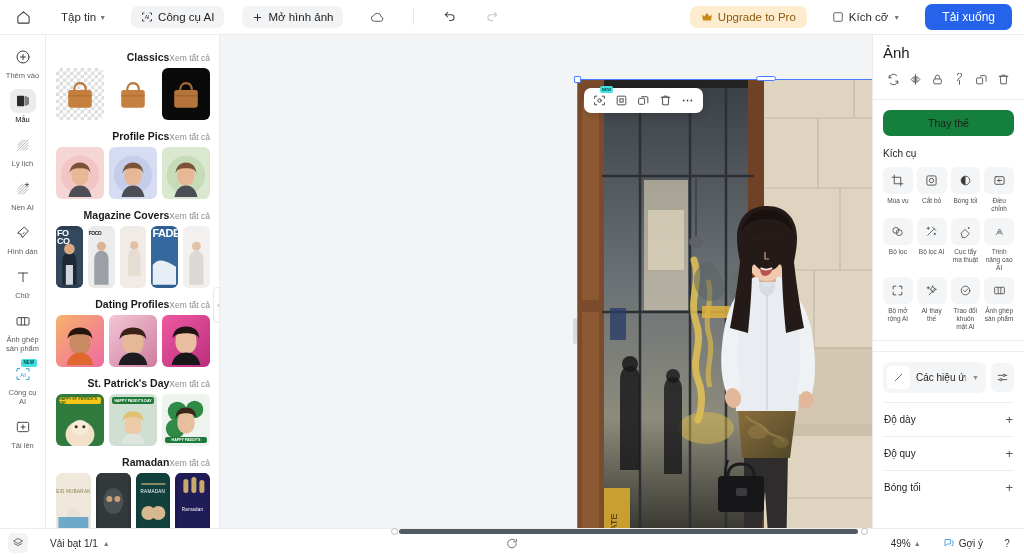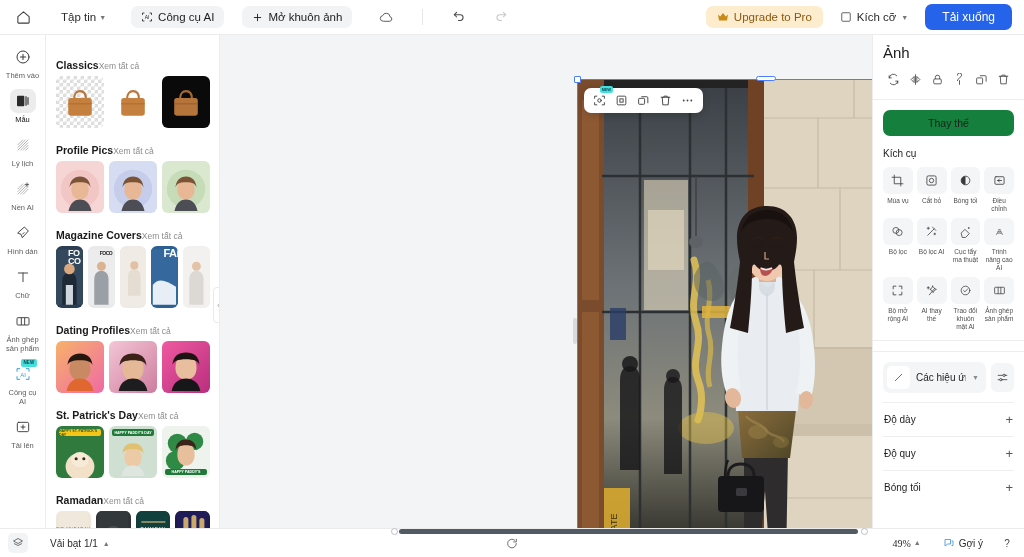--- a/index.html
+++ b/index.html
@@ -27,21 +27,21 @@
     font-size: 11.5px; color: #2b2b2b; display: flex; align-items: center;
     gap: 3px; padding: 5px 7px; border-radius: 6px; cursor: pointer; white-space: nowrap;
   }
   .tb-pill {
     display: flex; align-items: center; gap: 5px;
     background: #f2f3f5; border-radius: 7px; padding: 5px 10px;
     font-size: 11.5px; color: #1d1d1d; cursor: pointer; white-space: nowrap;
   }
   .caret { font-size: 7px; color: #777; line-height: 1; }
   .tb-sep { width: 1px; height: 16px; background: #e6e6e6; margin: 0 6px; }
-  .tb-right { margin-left: auto; display: flex; align-items: center; gap: 9px; }
+  .tb-right { margin-left: auto; display: flex; align-items: center; gap: 17px; }
   .upgrade {
     display: flex; align-items: center; gap: 5px;
     background: #fdeccd; color: #8a5a10; font-size: 11.5px;
     padding: 5px 11px; border-radius: 7px; cursor: pointer; white-space: nowrap;
   }
   .size-btn {
     display: flex; align-items: center; gap: 5px; font-size: 11.5px;
     color: #2b2b2b; padding: 5px 8px; border-radius: 6px; cursor: pointer; white-space: nowrap;
   }
   .download-btn {
@@ -77,22 +77,22 @@
     font-size: 4.5px; font-weight: bold; padding: 1px 2px; border-radius: 2px;
     letter-spacing: .2px; line-height: 6px;
   }
 
   
   .panel {
     width: 174px; min-width: 174px; background: #fff; border-right: 1px solid #ececec;
     overflow: hidden; padding: 8px 9px 0 10px; position: relative;
   }
   .sec-head {
-    display: flex; align-items: baseline; justify-content: flex-start;
-    margin: 16px 0 5px;
+    display: flex; align-items: baseline; justify-content: flex-end;
+    margin: 8px 0 5px;
   }
   .sec-title { font-size: 10.5px; font-weight: bold; color: #1a1a1a; }
   .sec-all { font-size: 8.5px; color: #8c8c8c; cursor: pointer; white-space: nowrap; }
   .thumbs { display: flex; gap: 5px; margin-bottom: 10px; }
   .thumb {
     border-radius: 6px; overflow: hidden; flex: 1 1 0; min-width: 0;
     position: relative; cursor: pointer; background: #f4f4f4;
   }
   .thumb.sq { height: 52px; }
   .thumb.tall { height: 62px; }
@@ -106,21 +106,21 @@
   
   .checker {
     background-image:
       linear-gradient(45deg,#dcdcdc 25%,transparent 25%,transparent 75%,#dcdcdc 75%),
       linear-gradient(45deg,#dcdcdc 25%,transparent 25%,transparent 75%,#dcdcdc 75%);
     background-size: 7px 7px; background-position: 0 0, 3.5px 3.5px; background-color: #fff;
   }
   .bag { position: absolute; left: 50%; top: 52%; transform: translate(-50%,-50%); }
   .mag { width: 100%; height: 100%; position: relative; }
   .mag-txt {
-    position: absolute; left: 12px; top: 3px; font-size: 9px; font-weight: bold;
+    position: absolute; left: 1px; top: 3px; font-size: 9px; font-weight: bold;
     color: #fff; line-height: 8px; letter-spacing: -.5px;
   }
   .stp { width: 100%; height: 100%; position: relative; }
   .stp-band {
     position: absolute; top: 3px; left: 3px; right: 3px; height: 7px;
     background: #f5c518; border-radius: 2px; font-size: 3.6px; color: #2a5c25;
     display: flex; align-items: center; justify-content: center; font-weight: bold;
   }
   .ram { width: 100%; height: 100%; position: relative; }
   .ram-t { position: absolute; left: 0; right: 0; top: 26%; text-align: center;
@@ -189,21 +189,21 @@
     padding: 3px 7px; border-radius: 5px; cursor: pointer; white-space: nowrap;
   }
   .bb-center { position: absolute; left: 50%; transform: translateX(-50%); display: flex; align-items: center; }
   .refresh-btn {
     width: 21px; height: 21px; display: flex; align-items: center; justify-content: center;
     color: #5a5a5a; cursor: pointer;
   }
   .bb-right { margin-left: auto; display: flex; align-items: center; gap: 7px; }
   .zoom-ctl {
     display: flex; align-items: center; gap: 3px; font-size: 10px; color: #2b2b2b;
-    padding: 3px 7px; border-radius: 5px; cursor: pointer; font-family: Liberation Serif, serif;
+    padding: 3px 7px; border-radius: 5px; cursor: pointer;
   }
   .suggest {
     display: flex; align-items: center; gap: 4px; font-size: 10px; color: #2b2b2b;
     padding: 3px 8px; border-radius: 5px; cursor: pointer; white-space: nowrap;
   }
   .help-btn {
     width: 18px; height: 18px; display: flex; align-items: center; justify-content: center;
     font-size: 10px; color: #444; border-radius: 4px; cursor: pointer;
   }
   .scroll-track {
@@ -295,21 +295,21 @@
             </svg>
         </span>
         <span>Công cụ AI</span>
       </div>
       <div class="tb-pill">
         <span>
           <svg width="11" height="11" viewBox="0 0 24 24" fill="none" stroke="#1d1d1d" stroke-width="2" stroke-linecap="round">
               <path d="M12 5v14M5 12h14"></path>
             </svg>
         </span>
-        <span>Mở khuôn ảnh</span>
+        <span>Mở hình ảnh</span>
       </div>
       <div class="icon-btn" style="width:24px;height:24px;margin-left:4px">
         <svg width="15" height="15" viewBox="0 0 24 24" fill="none" stroke="#5d5d5d" stroke-width="1.6" stroke-linecap="round" stroke-linejoin="round">
             <path d="M6.5 18A4.5 4.5 0 0 1 6 9.04a6 6 0 0 1 11.6 1.7A3.7 3.7 0 0 1 17.5 18z"></path>
           </svg>
       </div>
       <div class="tb-sep"></div>
       <div class="icon-btn" style="width:24px;height:24px">
         <svg width="14" height="14" viewBox="0 0 24 24" fill="none" stroke="#4a4a4a" stroke-width="1.8" stroke-linecap="round" stroke-linejoin="round">
             <path d="M4 8h10a5 5 0 0 1 0 10h-3"></path>

